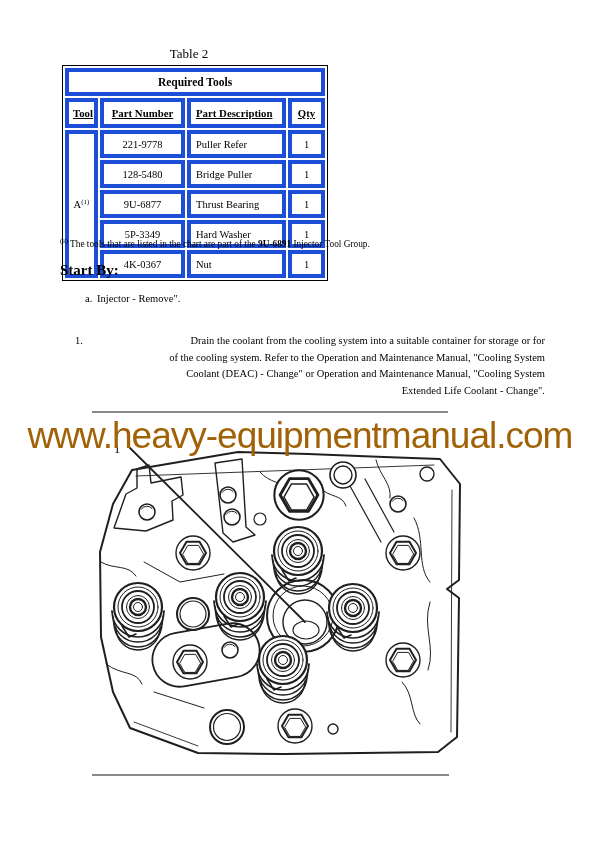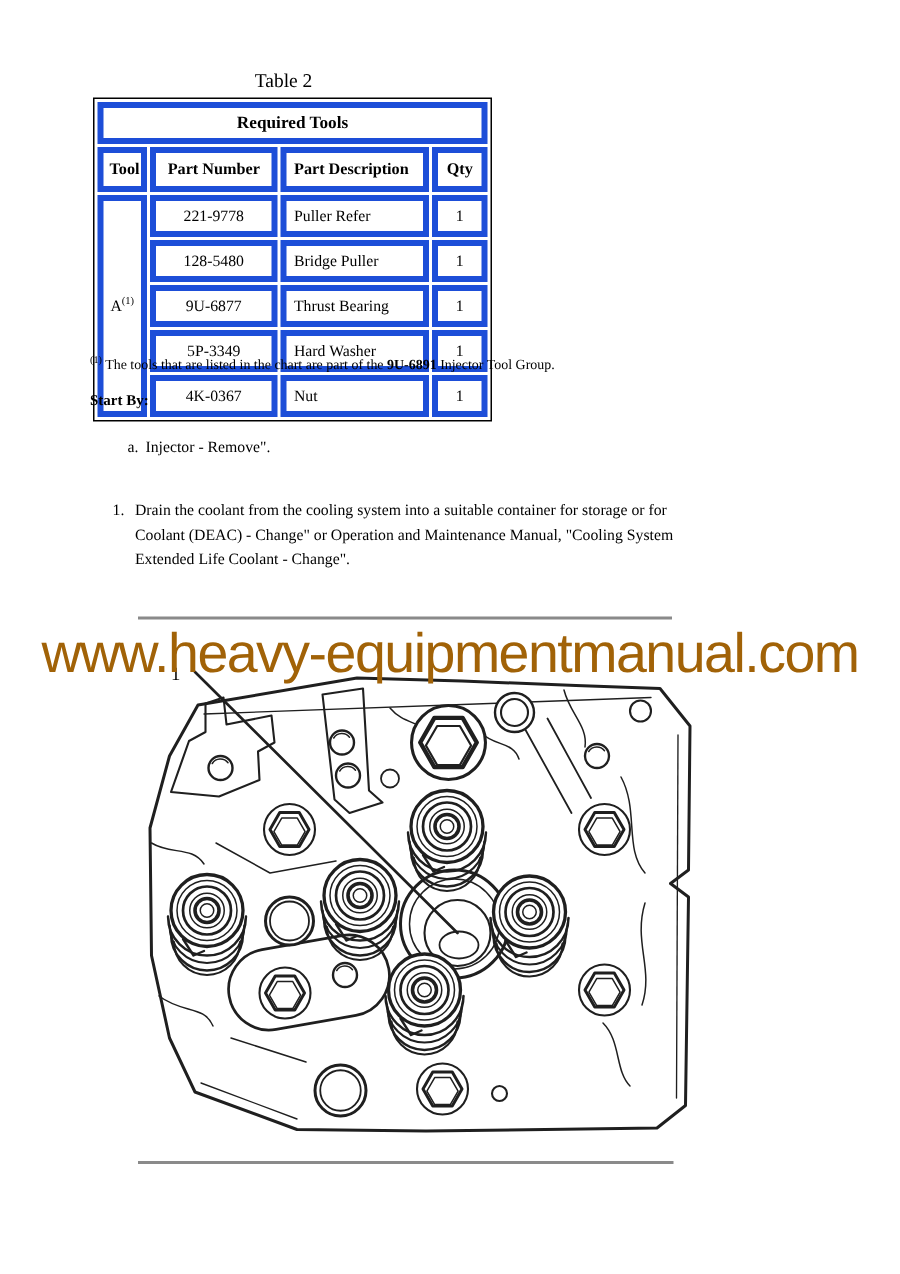--- a/index.html
+++ b/index.html
@@ -28,42 +28,42 @@
   #tools-table td{
     border:4px solid #1d4ed8;
     padding:1px 4px;
     height:18px;
     text-align:center;
     vertical-align:middle;
     overflow:hidden;
     white-space:nowrap;
   }
   #tools-table td.cap{font-weight:bold;font-size:11.5px;height:18px;}
-  #tools-table td.hdr{font-weight:bold;font-size:10.8px;height:20px;}
+  #tools-table td.hdr{font-weight:bold;font-size:10.8px;height:20px;text-decoration:underline;}
   #tools-table td.al{text-align:left;padding-left:5px;margin-top:28px;}
   #tools-table sup{font-size:7px;vertical-align:super;line-height:0;}
 
   
   #footnote{
     top:239px;left:60px;width:480px;
     font-size:9.3px;
   }
   #footnote sup{font-size:6.8px;vertical-align:super;line-height:0;}
 
   
   #start-by{
     top:262px;left:60px;
-    font-size:10px;font-weight:bold;
+    font-size:15px;font-weight:bold;
   }
   .list-item{font-size:10.5px;line-height:16.6px;}
   .list-item .marker{position:absolute;left:0;top:0;}
   #item-a{top:291px;left:85px;width:460px;}
   #item-a .ltext{padding-left:12px;}
   #step-1{top:333px;left:75px;width:470px;}
-  #step-1 .ltext{padding-left:15px;}
+  #step-1 .ltext{padding-left:15px;text-align:right;}
 
   
   .rule{height:2px;background:#8a8a8a;}
   #rule-top{top:411px;left:92px;width:356px;}
   #rule-bottom{top:774px;left:92px;width:357px;}
 
   
   #watermark{
     top:402px;left:0;width:600px;
     text-align:center;line-height:44px;
@@ -137,20 +137,21 @@
   <span class="marker">a.</span>
   <div class="ltext">
     <div class="nowrap">Injector - Remove".</div>
   </div>
 </div>
 
 <div class="abs list-item" id="step-1">
   <span class="marker">1.</span>
   <div class="ltext">
     <div class="nowrap">Drain the coolant from the cooling system into a suitable container for storage or for</div>
+    <div class="nowrap">of the cooling system. Refer to the Operation and Maintenance Manual, "Cooling System</div>
     <div class="nowrap">Coolant (DEAC) - Change" or Operation and Maintenance Manual, "Cooling System</div>
     <div class="nowrap">Extended Life Coolant - Change".</div>
   </div>
 </div>
 
 <div class="abs rule" id="rule-top"></div>
 
 <div class="abs" id="watermark" style="color: #a16207; margin-top: 12px;">www.heavy-equipmentmanual.com</div>
 
 <div class="abs" id="figure-wrap">

